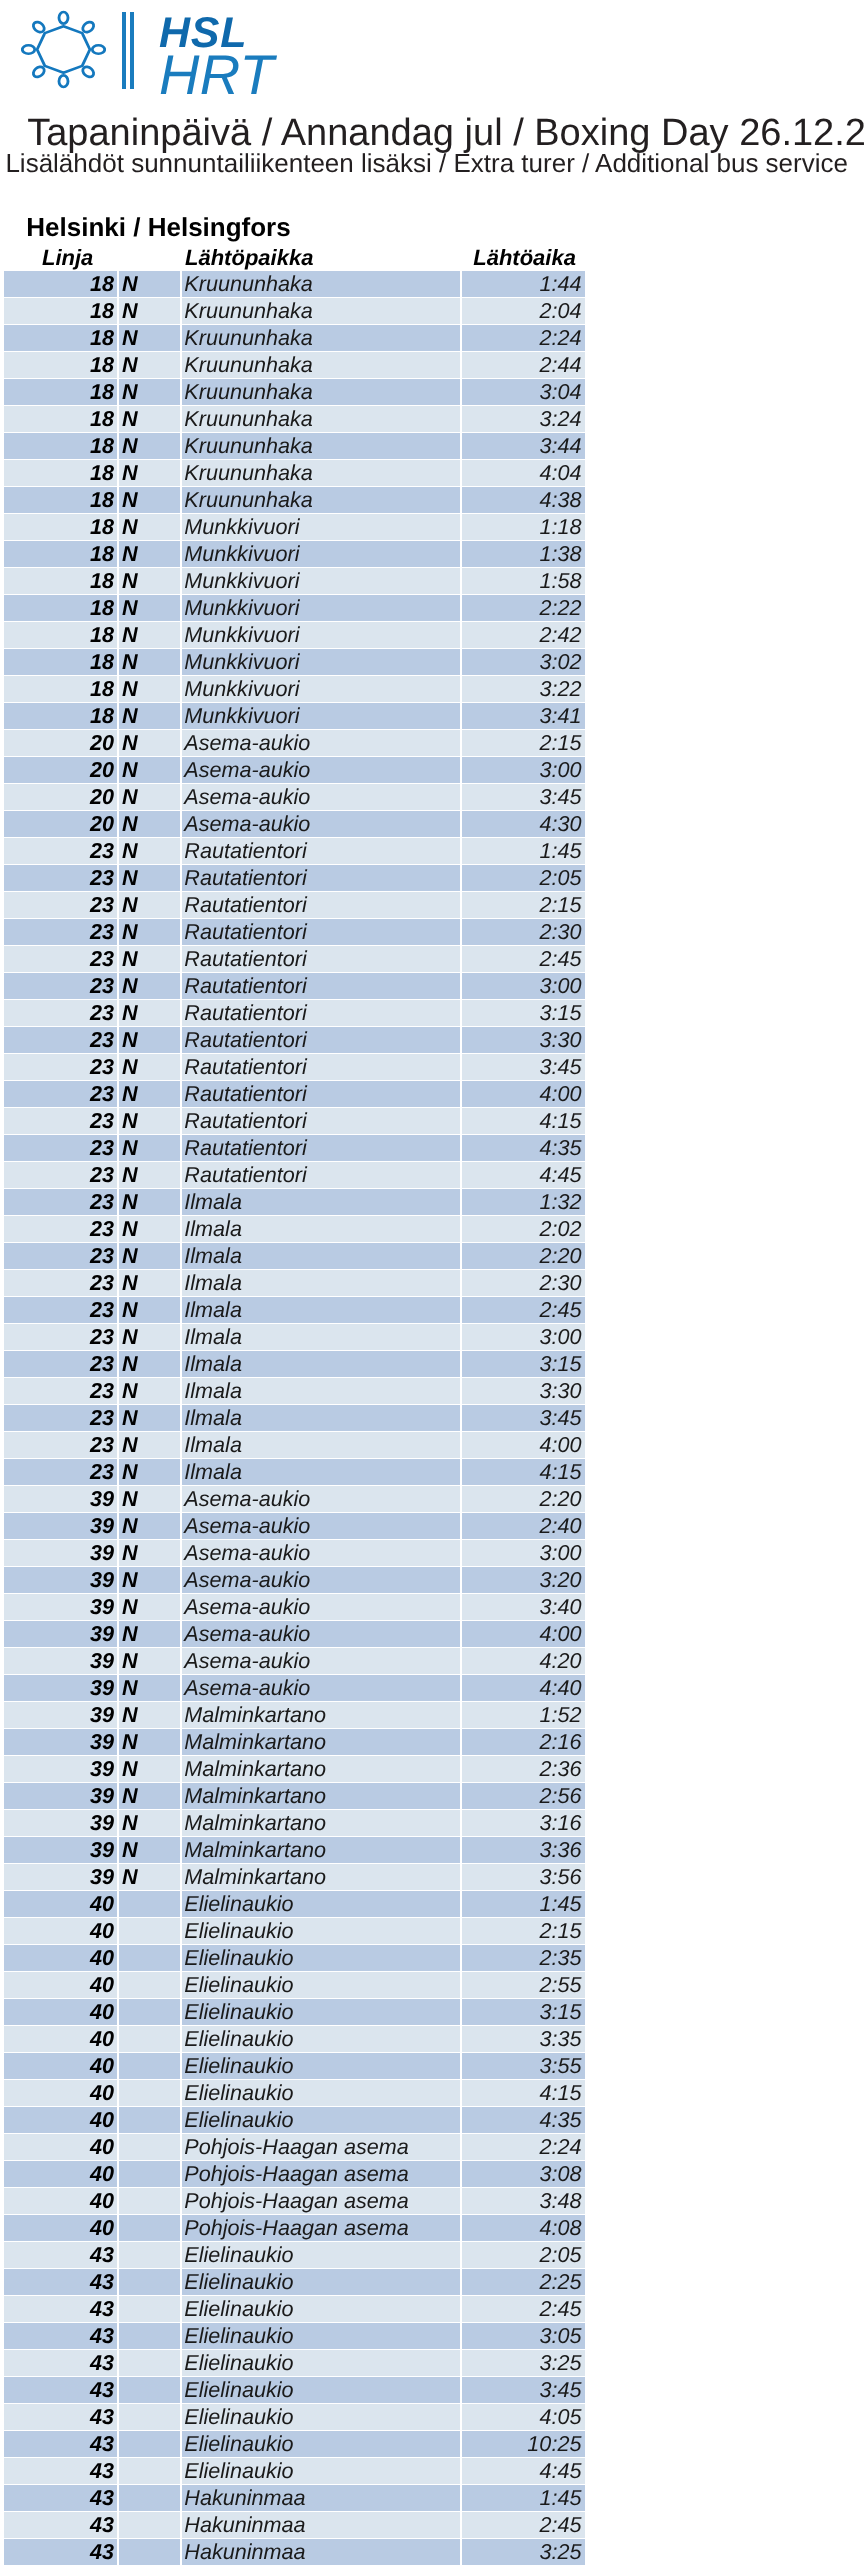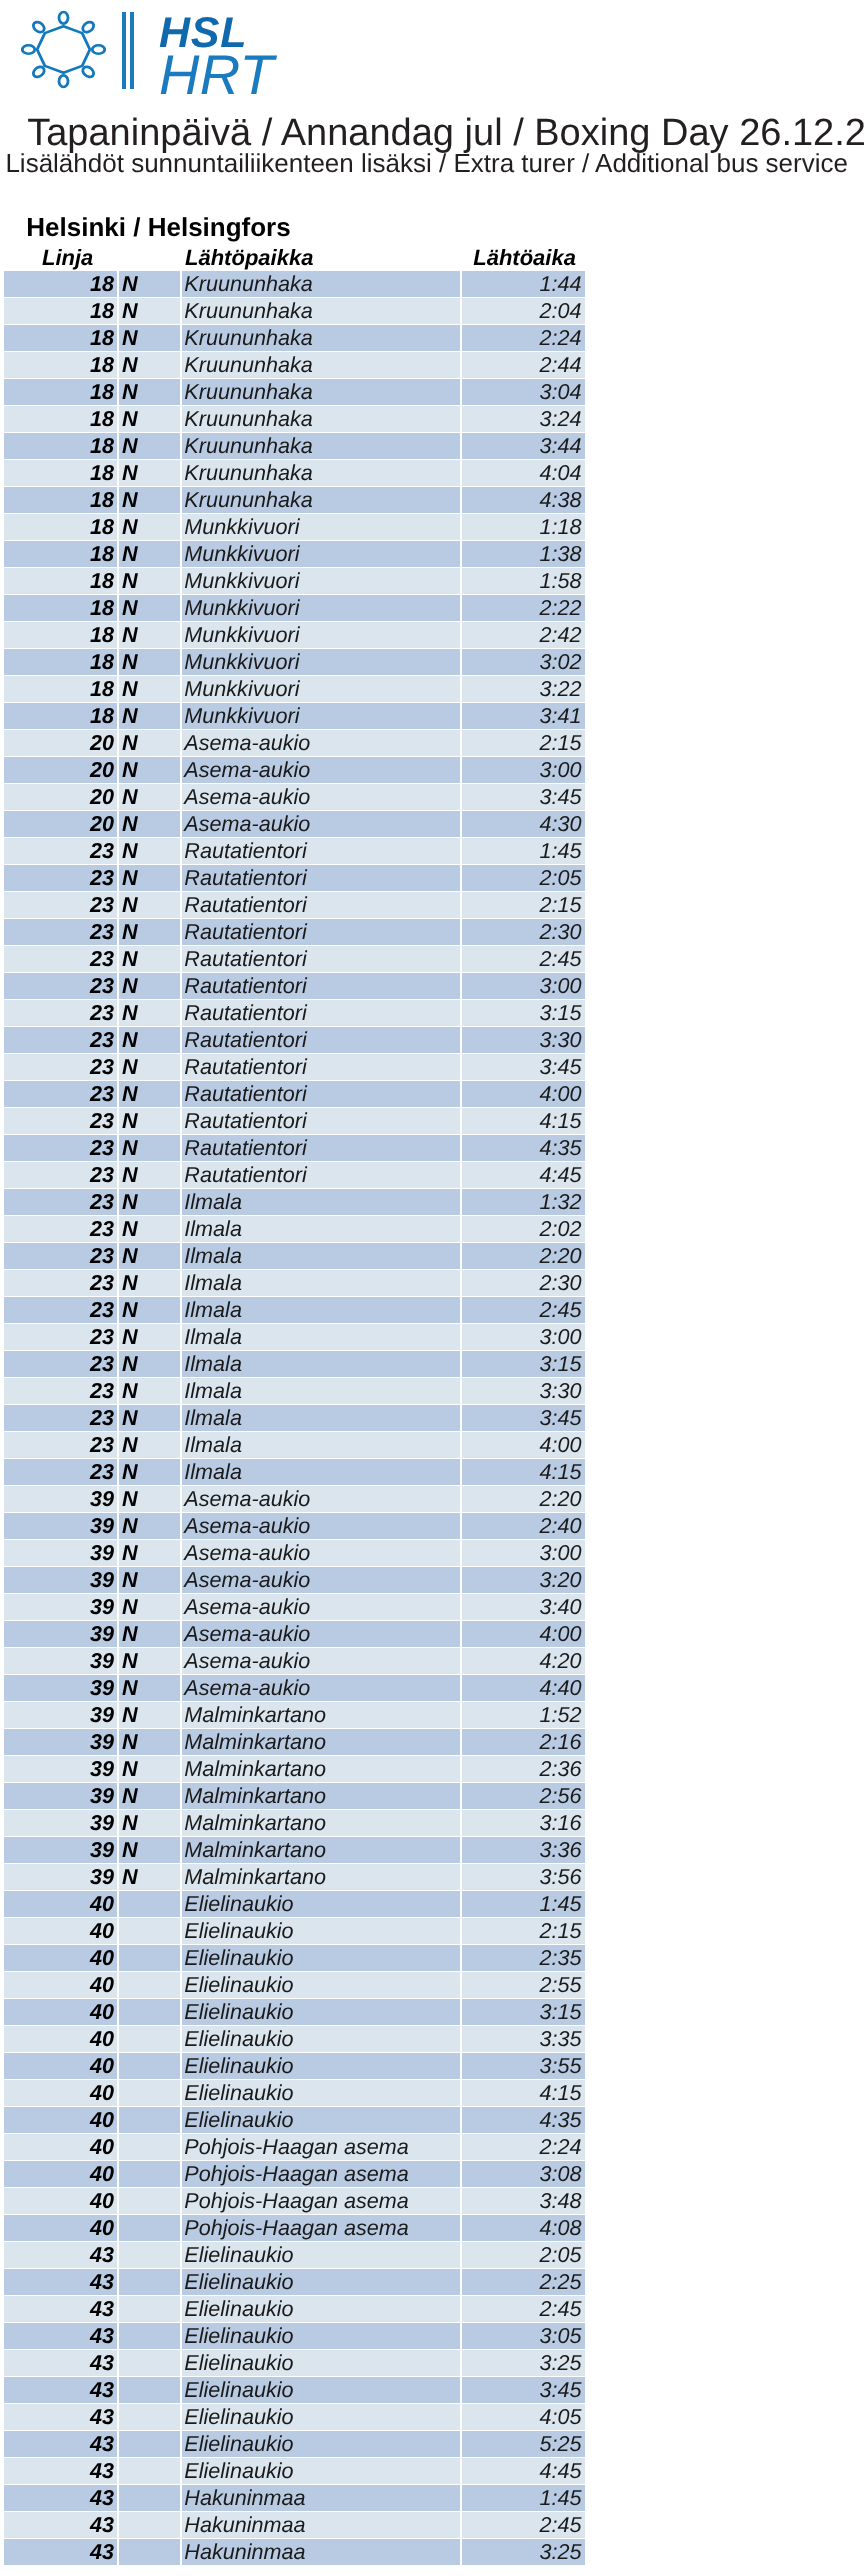--- a/index.html
+++ b/index.html
@@ -576,21 +576,21 @@
         <tr class="even">
           <td class="c-line">43</td>
           <td class="c-n"></td>
           <td class="c-place">Elielinaukio</td>
           <td class="c-time">4:05</td>
         </tr>
         <tr class="odd">
           <td class="c-line">43</td>
           <td class="c-n"></td>
           <td class="c-place">Elielinaukio</td>
-          <td class="c-time">5:25</td>
+          <td class="c-time">10:25</td>
         </tr>
         <tr class="even">
           <td class="c-line">43</td>
           <td class="c-n"></td>
           <td class="c-place">Elielinaukio</td>
           <td class="c-time">4:45</td>
         </tr>
         <tr class="odd">
           <td class="c-line">43</td>
           <td class="c-n"></td>

